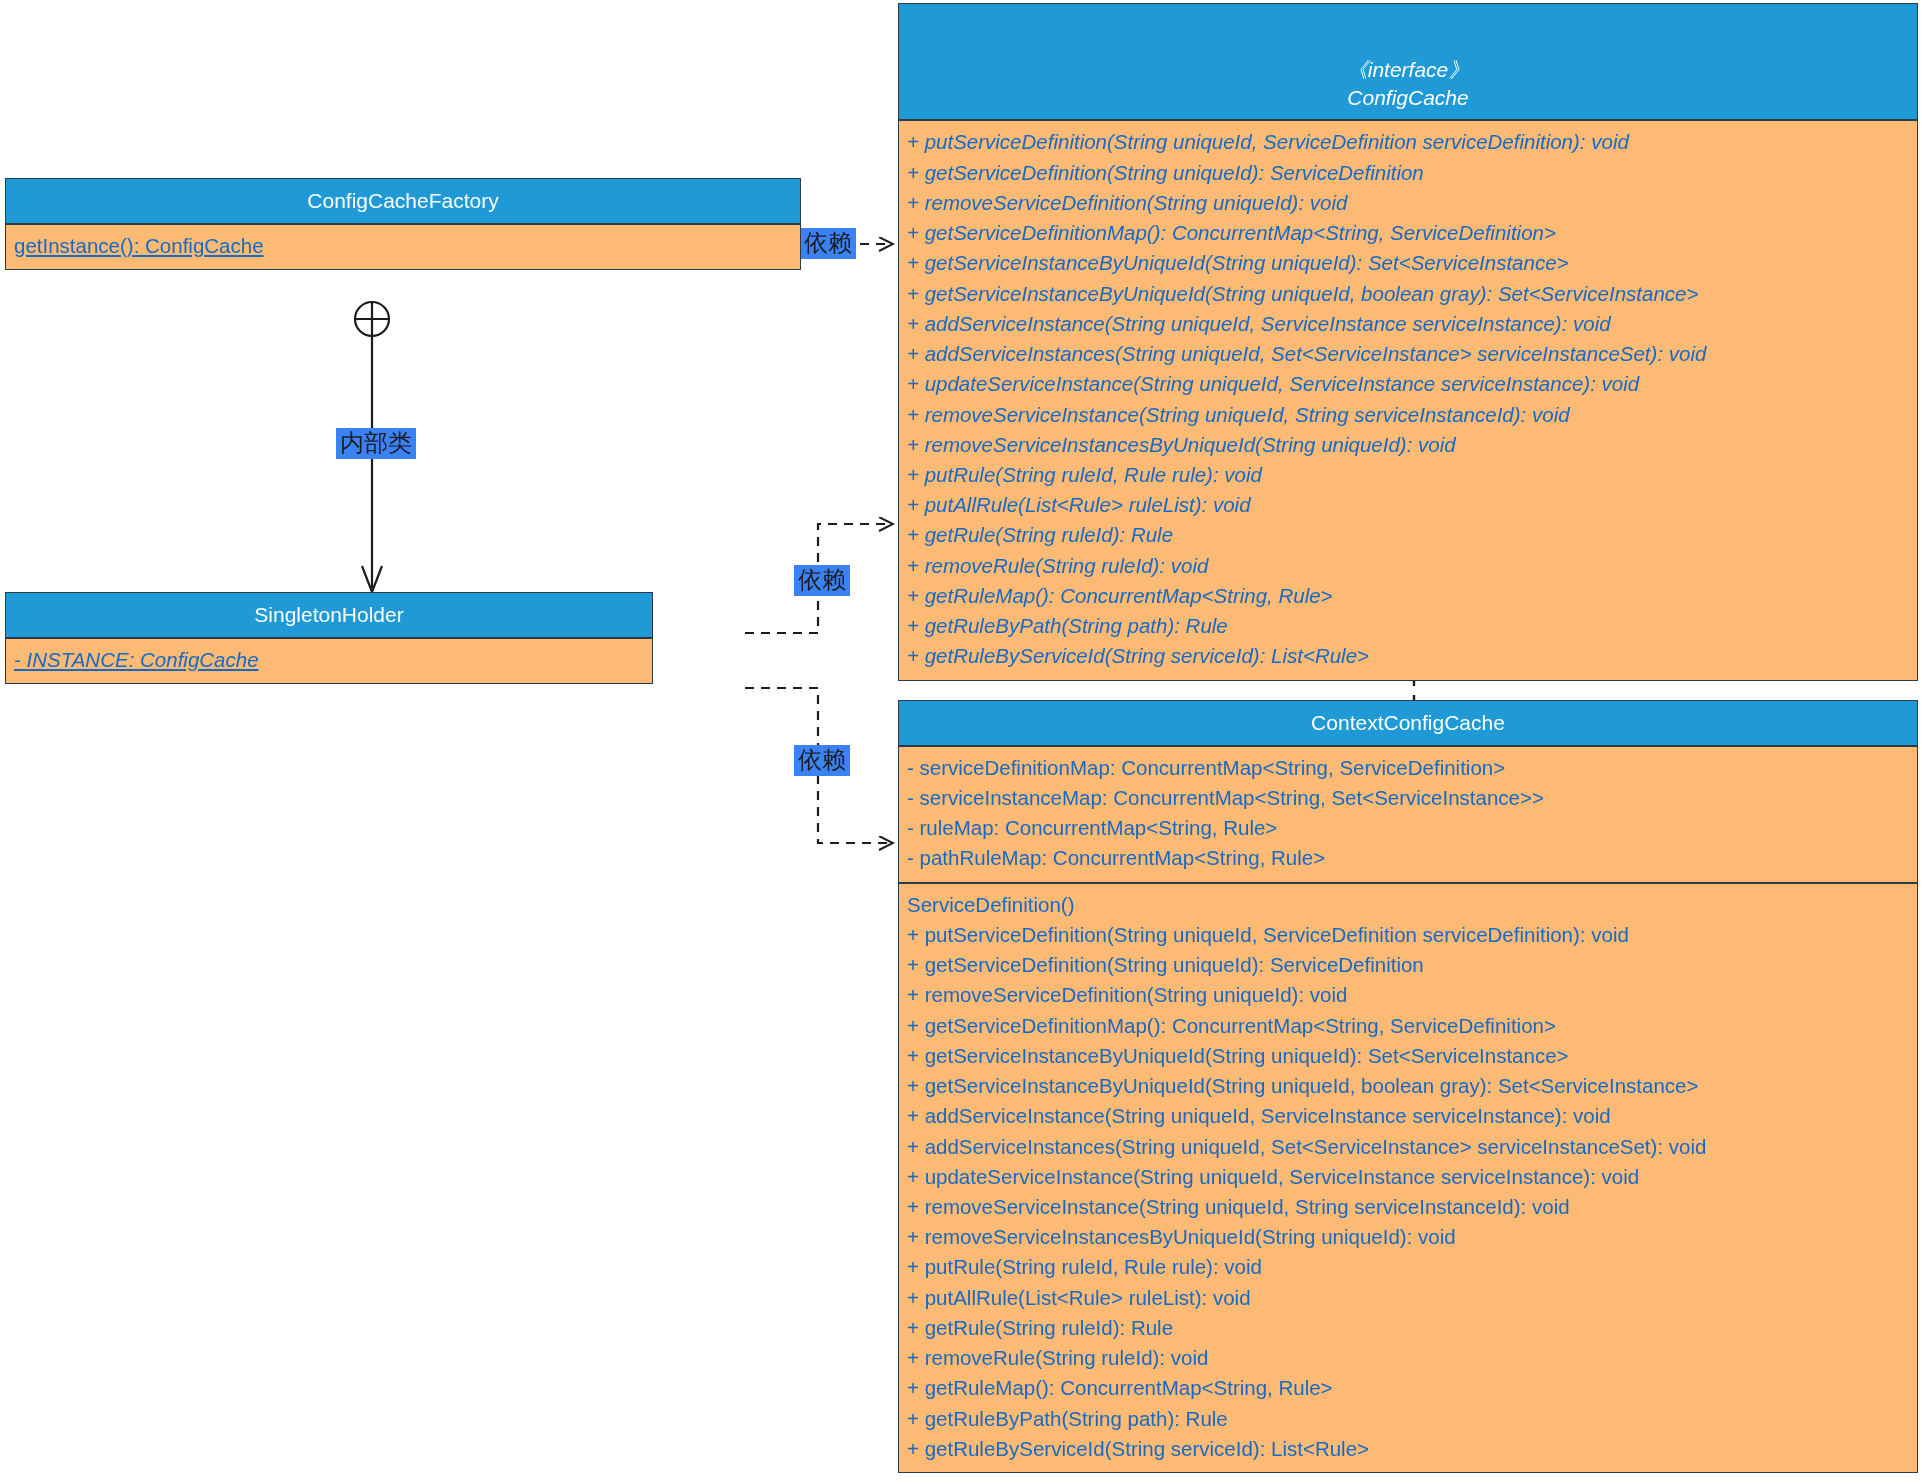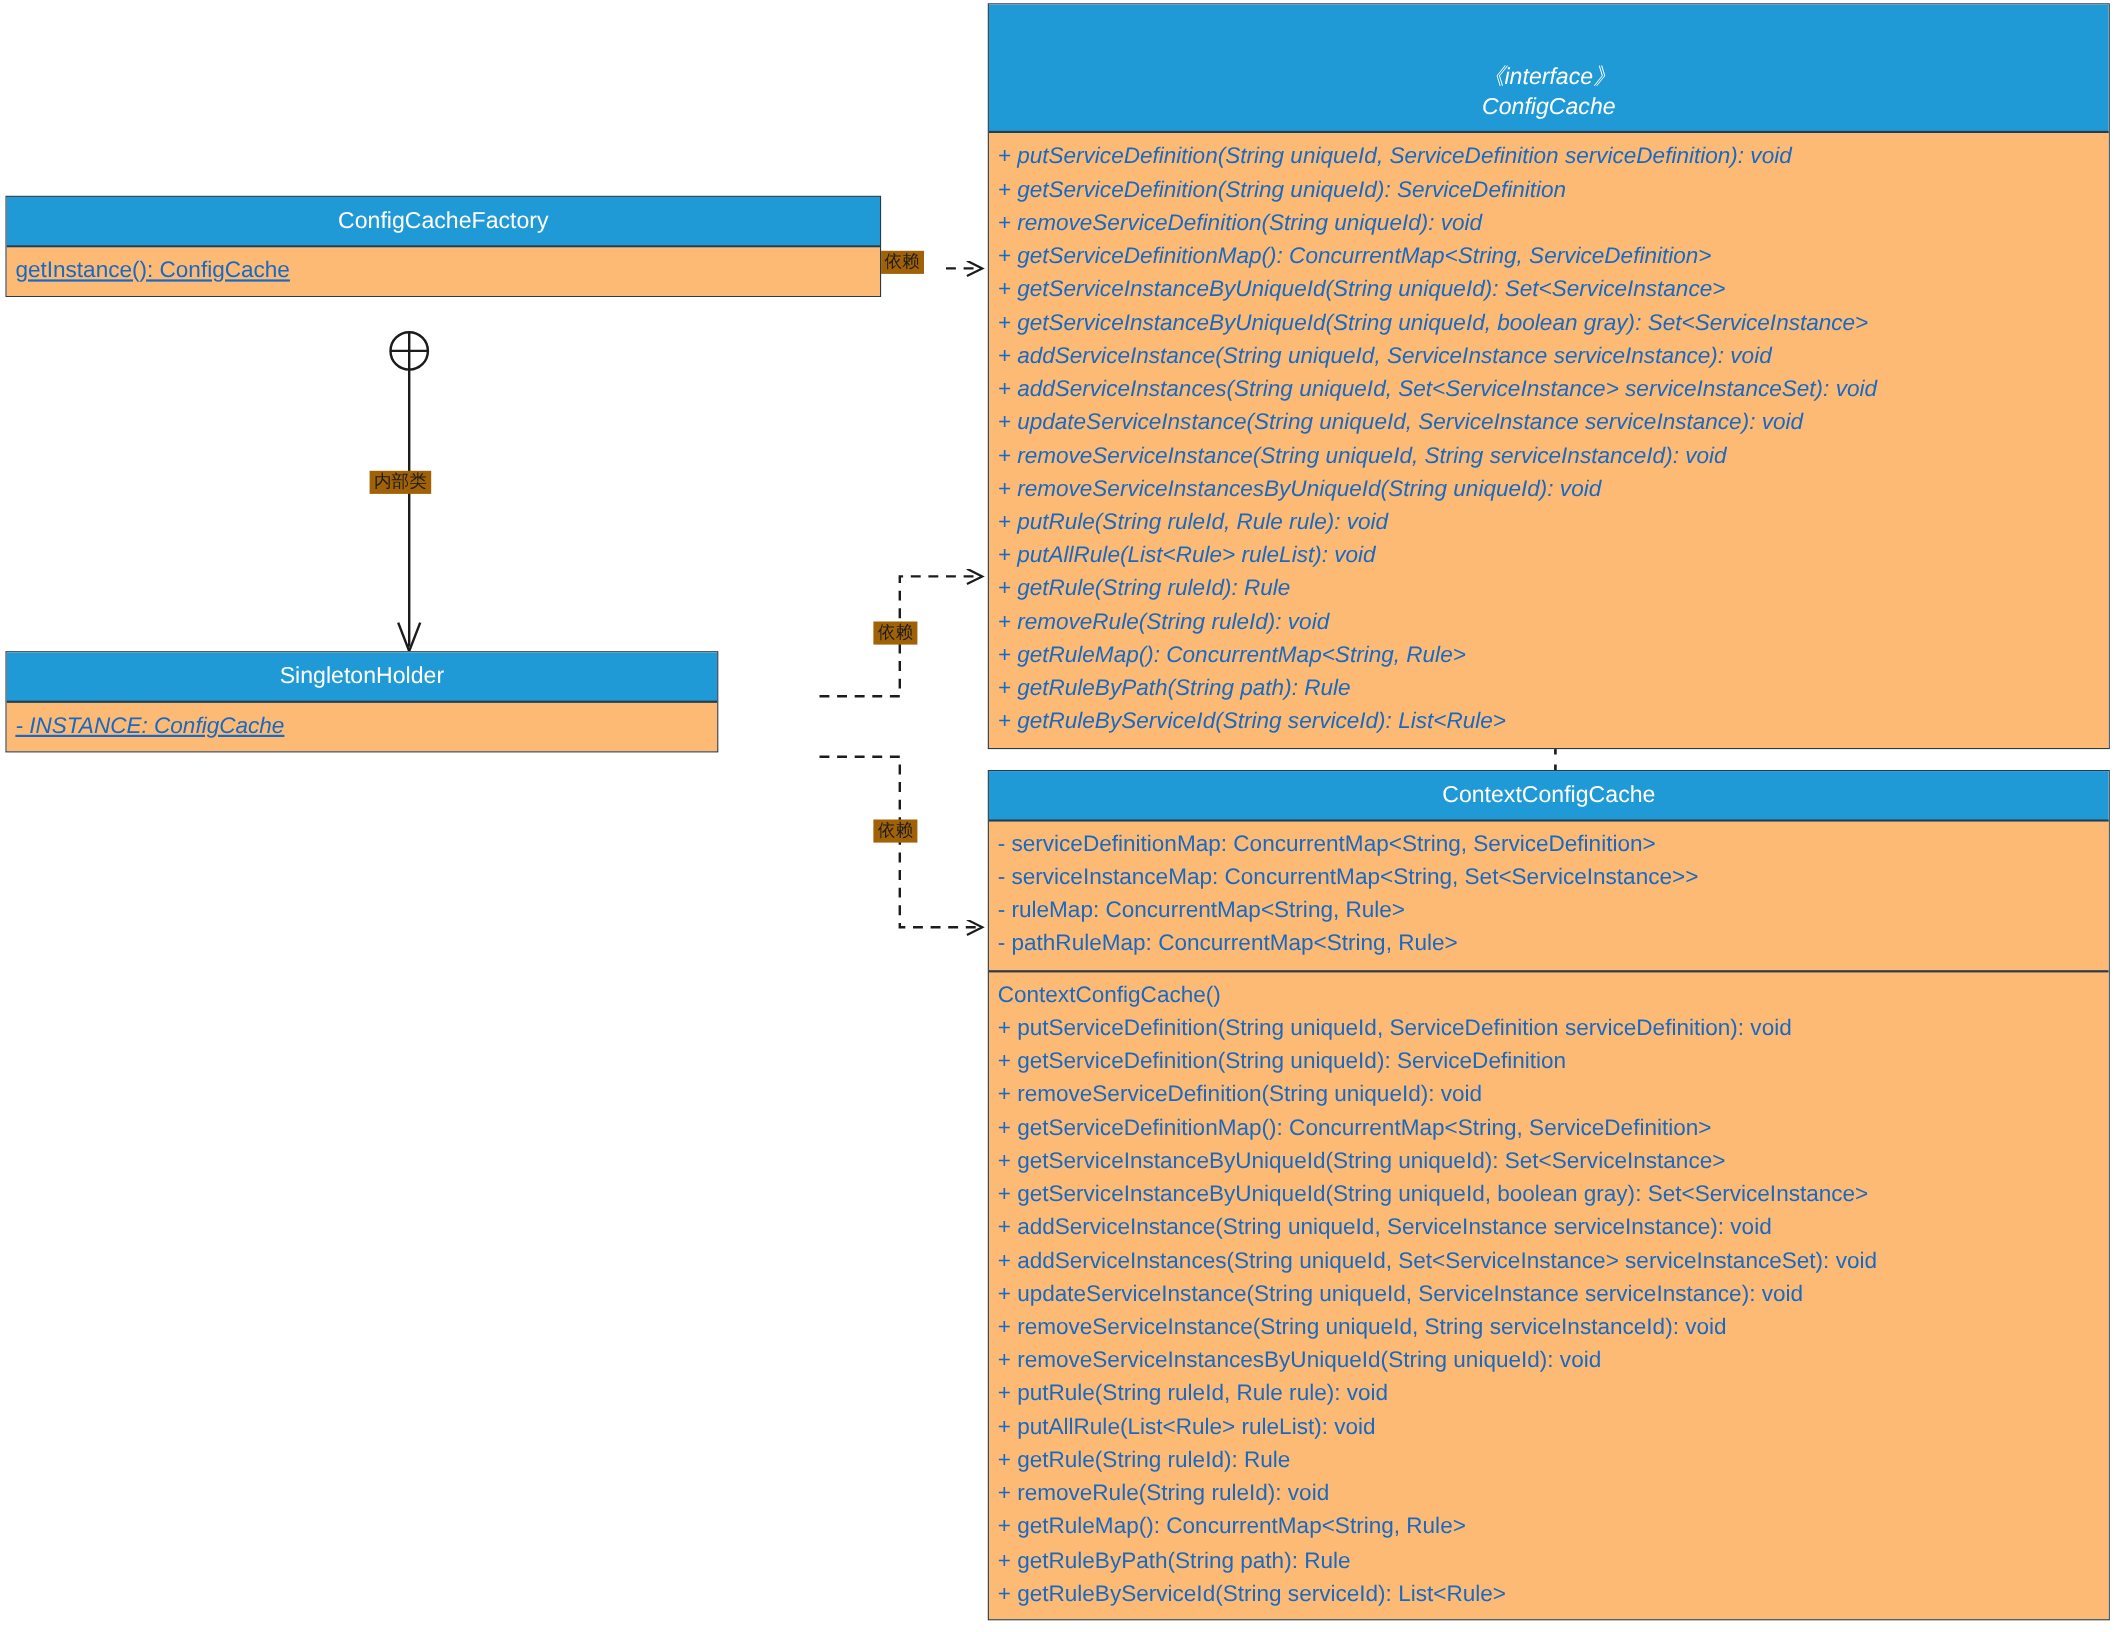--- a/index.html
+++ b/index.html
@@ -69,23 +69,23 @@
     font-size: 20.5px;
     line-height: 1.475;
     white-space: nowrap;
   }
   .member.italic { font-style: italic; }
   .member.underline { text-decoration: underline; }
 
   
   .edge-label {
     position: absolute;
-    font-size: 16px;
+    font-size: 24px;
     color: #1c1c1c;
-    background: #a16207;
+    background: #3b82f6;
     padding: 1px 4px;
     white-space: nowrap;
     line-height: 1.2;
   }
 </style>
 </head>
 <body>
 
 <div id="canvas">
 
@@ -185,21 +185,21 @@
     <div class="uml-header">
       <span class="hdr-name">ContextConfigCache</span>
     </div>
     <div class="uml-compartment">
         <div class="member">- serviceDefinitionMap: ConcurrentMap&lt;String, ServiceDefinition&gt;</div>
         <div class="member">- serviceInstanceMap: ConcurrentMap&lt;String, Set&lt;ServiceInstance&gt;&gt;</div>
         <div class="member">- ruleMap: ConcurrentMap&lt;String, Rule&gt;</div>
         <div class="member">- pathRuleMap: ConcurrentMap&lt;String, Rule&gt;</div>
       </div>
     <div class="uml-compartment">
-        <div class="member">ContextConfigCache()</div>
+        <div class="member">ServiceDefinition()</div>
         <div class="member">+ putServiceDefinition(String uniqueId, ServiceDefinition serviceDefinition): void</div>
         <div class="member">+ getServiceDefinition(String uniqueId): ServiceDefinition</div>
         <div class="member">+ removeServiceDefinition(String uniqueId): void</div>
         <div class="member">+ getServiceDefinitionMap(): ConcurrentMap&lt;String, ServiceDefinition&gt;</div>
         <div class="member">+ getServiceInstanceByUniqueId(String uniqueId): Set&lt;ServiceInstance&gt;</div>
         <div class="member">+ getServiceInstanceByUniqueId(String uniqueId, boolean gray): Set&lt;ServiceInstance&gt;</div>
         <div class="member">+ addServiceInstance(String uniqueId, ServiceInstance serviceInstance): void</div>
         <div class="member">+ addServiceInstances(String uniqueId, Set&lt;ServiceInstance&gt; serviceInstanceSet): void</div>
         <div class="member">+ updateServiceInstance(String uniqueId, ServiceInstance serviceInstance): void</div>
         <div class="member">+ removeServiceInstance(String uniqueId, String serviceInstanceId): void</div>

